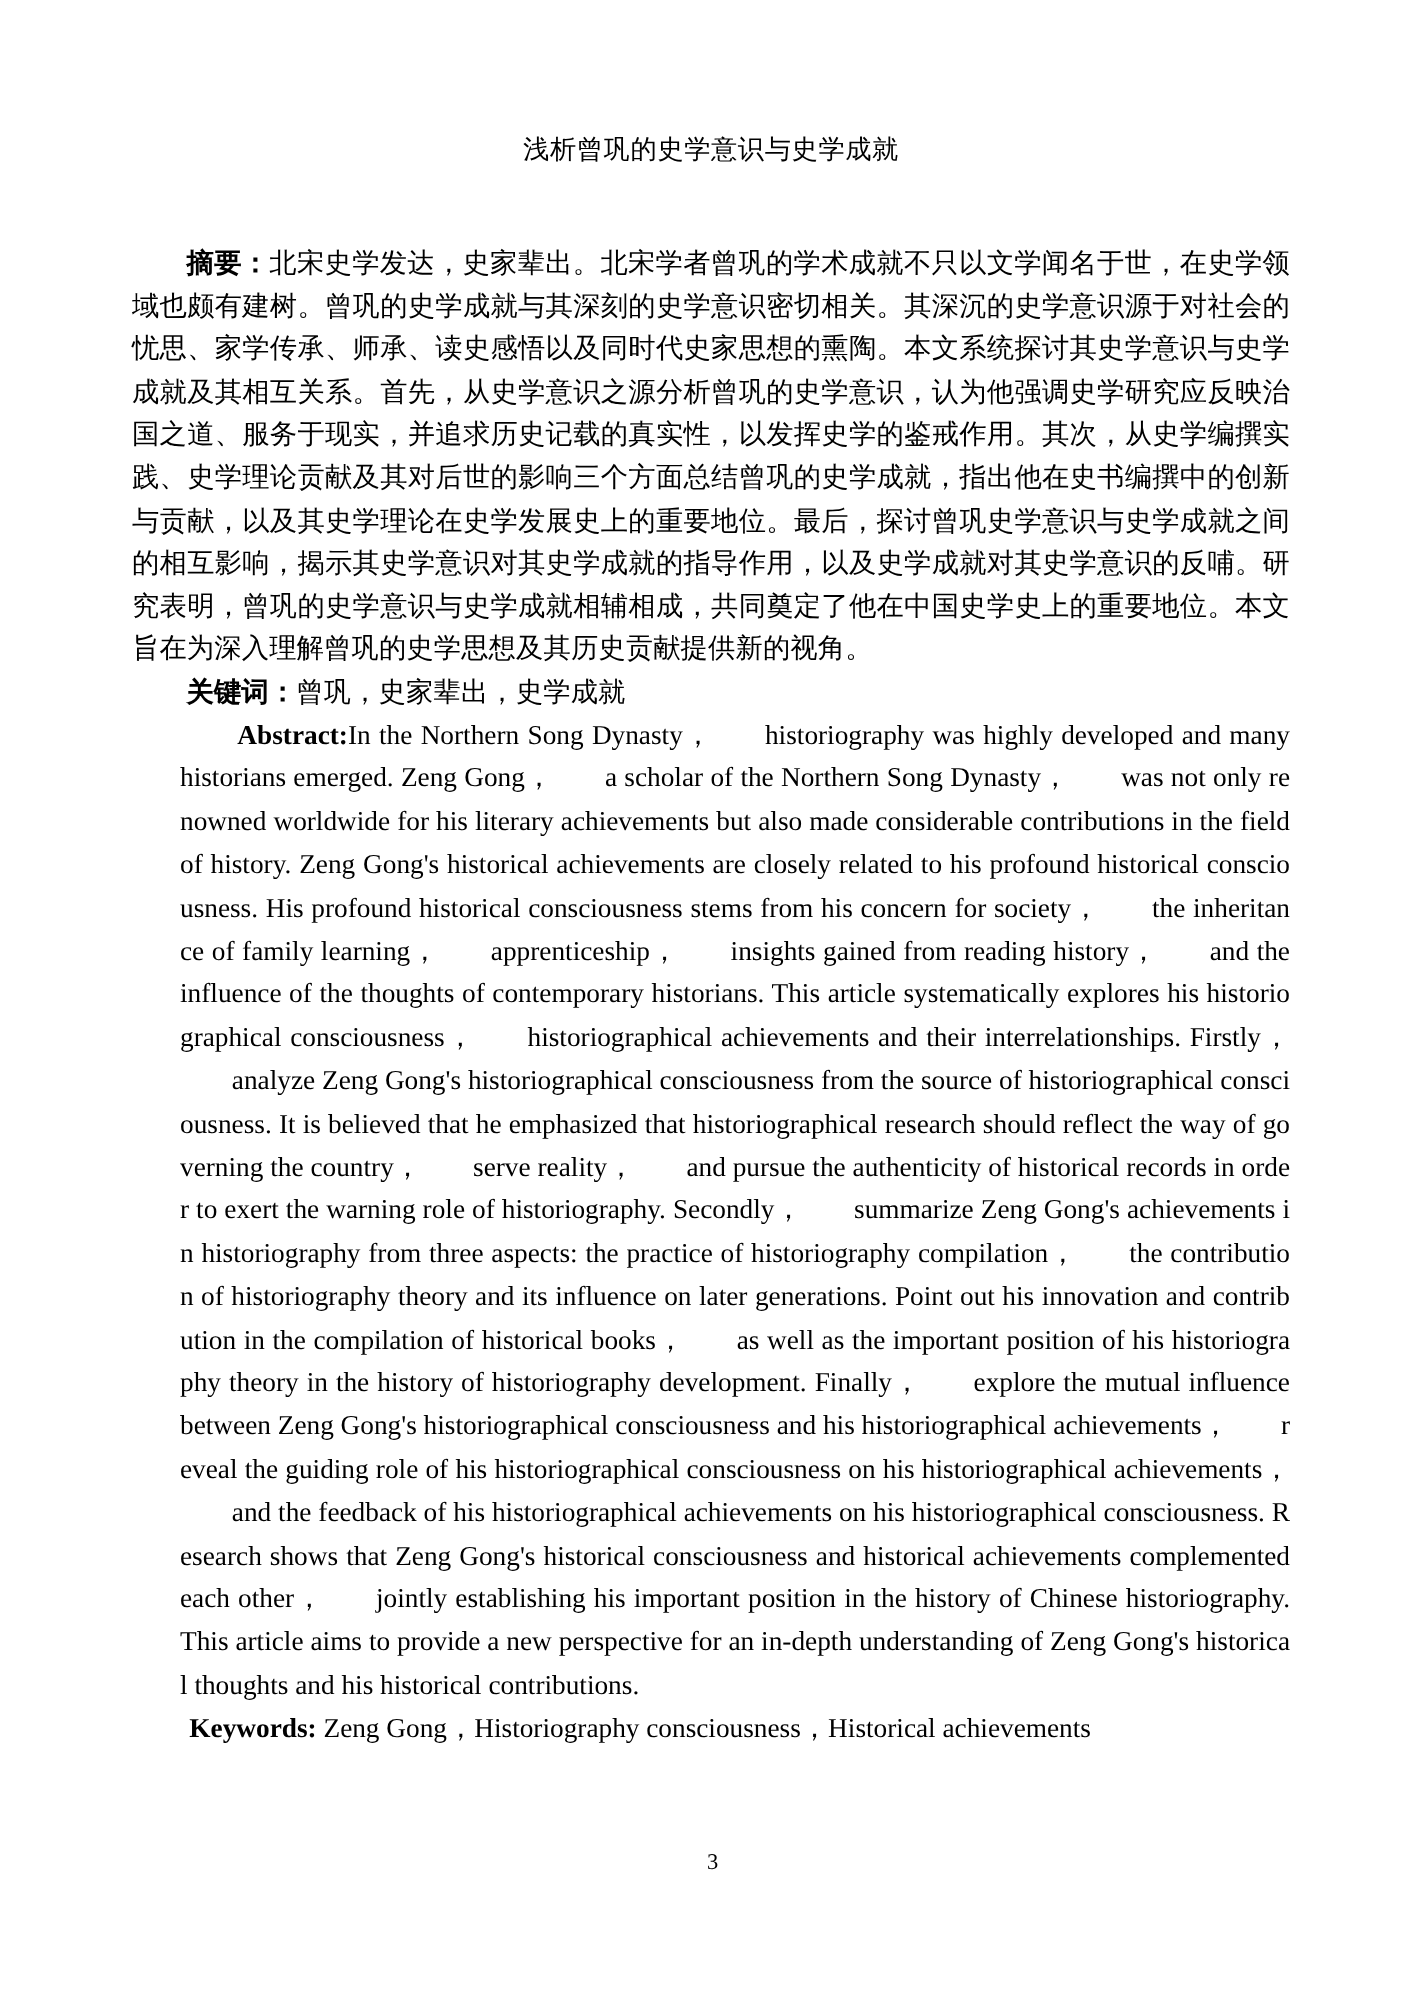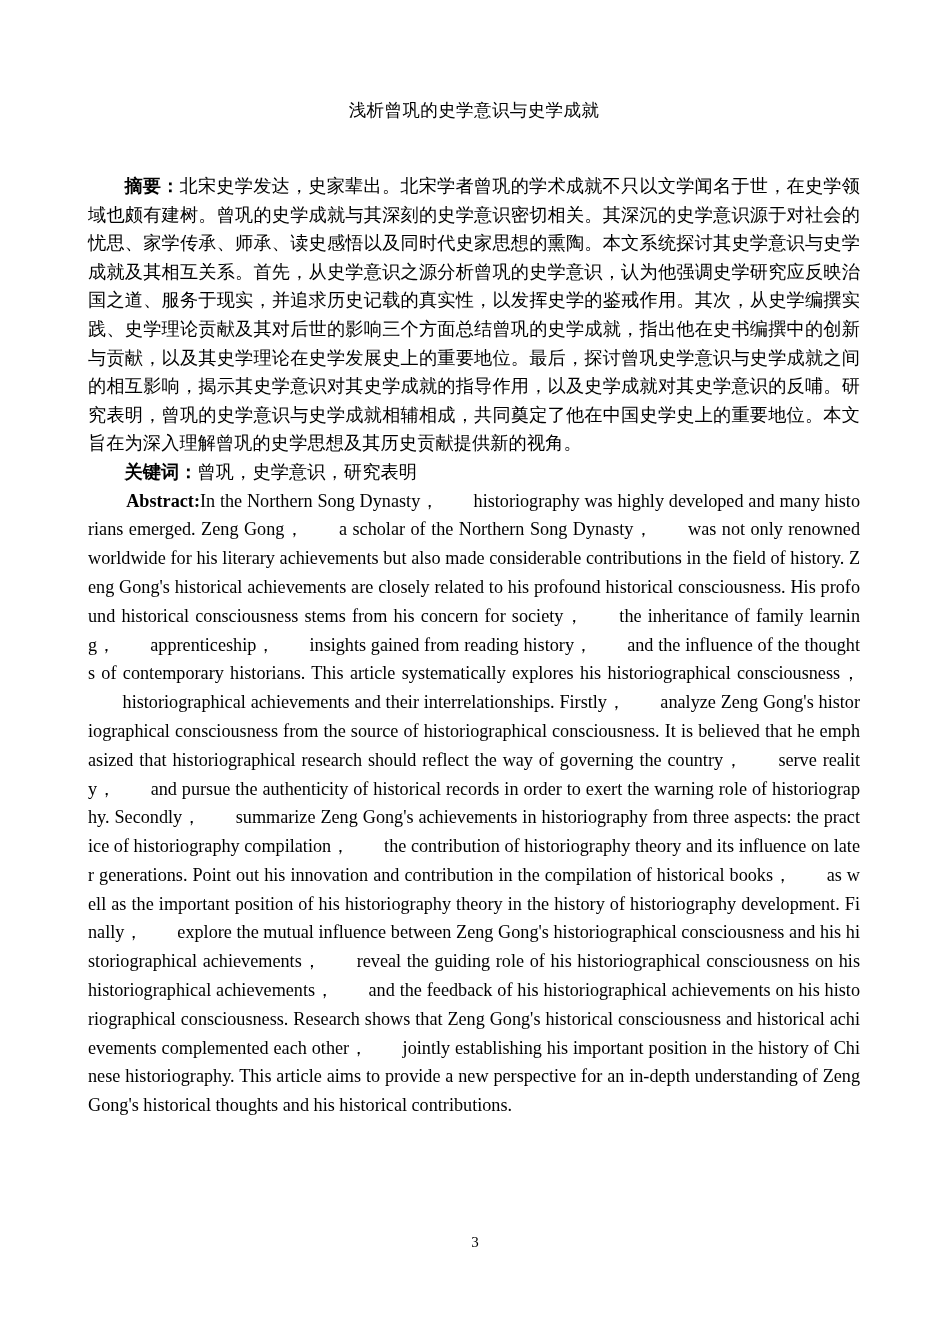--- a/index.html
+++ b/index.html
@@ -15,21 +15,21 @@
     position: relative;
     width: 950px;
     height: 1344px;
     background: #ffffff;
     overflow: hidden;
     box-sizing: border-box;
   }
   .content {
     position: absolute;
     left: 88px;
-    top: 95px;
+    top: 84px;
     width: 772px;
   }
   .doc-title {
     text-align: center;
     font-size: 17.5px;
     line-height: 30px;
     font-weight: normal;
     margin: 0 0 16px 0;
     letter-spacing: 0.4px;
     font-family: "Liberation Serif", "DejaVu Serif", serif;
@@ -52,20 +52,21 @@
     letter-spacing: 0.1px;
   }
   .para-en {
     text-indent: 2.1em;
     font-size: 18.2px;
     line-height: 28.8px;
     text-align: justify;
     word-break: break-all;
     overflow-wrap: anywhere;
     hyphens: none;
+    margin-left: 32px;
   }
   .para-kw-en {
     text-indent: 2.1em;
     font-size: 18.2px;
     line-height: 28.8px;
   }
   .b {
     font-weight: bold;
   }
   .wide-gap {
@@ -87,22 +88,23 @@
 <body>
 
 <div class="page">
 
   <div class="content">
 
     <h1 class="doc-title">浅析曾巩的史学意识与史学成就</h1>
 
     <p class="para para-cn"><span class="b">摘要：</span><span>北宋史学发达，史家辈出。北宋学者曾巩的学术成就不只以文学闻名于世，在史学领域也颇有建树。曾巩的史学成就与其深刻的史学意识密切相关。其深沉的史学意识源于对社会的忧思、家学传承、师承、读史感悟以及同时代史家思想的熏陶。本文系统探讨其史学意识与史学成就及其相互关系。首先，从史学意识之源分析曾巩的史学意识，认为他强调史学研究应反映治国之道、服务于现实，并追求历史记载的真实性，以发挥史学的鉴戒作用。其次，从史学编撰实践、史学理论贡献及其对后世的影响三个方面总结曾巩的史学成就，指出他在史书编撰中的创新与贡献，以及其史学理论在史学发展史上的重要地位。最后，探讨曾巩史学意识与史学成就之间的相互影响，揭示其史学意识对其史学成就的指导作用，以及史学成就对其史学意识的反哺。研究表明，曾巩的史学意识与史学成就相辅相成，共同奠定了他在中国史学史上的重要地位。本文旨在为深入理解曾巩的史学思想及其历史贡献提供新的视角。</span></p>
 
-    <p class="para para-kw-cn"><span class="b">关键词：</span><span>曾巩，史学意识，研究表明</span></p>
+    <p class="para para-kw-cn"><span class="b">关键词：</span><span>曾巩，史家辈出，史学成就</span></p>
 
     <p class="para para-en"><span class="b">Abstract:</span><span>In the Northern Song Dynasty，</span><span class="wide-gap"></span><span>historiography was highly developed and many historians emerged. Zeng Gong，</span><span class="wide-gap"></span><span>a scholar of the Northern Song Dynasty，</span><span class="wide-gap"></span><span>was not only renowned worldwide for his literary achievements but also made considerable contributions in the field of history. Zeng Gong's historical achievements are closely related to his profound historical consciousness. His profound historical consciousness stems from his concern for society，</span><span class="wide-gap"></span><span>the inheritance of family learning，</span><span class="wide-gap"></span><span>apprenticeship，</span><span class="wide-gap"></span><span>insights gained from reading history，</span><span class="wide-gap"></span><span>and the influence of the thoughts of contemporary historians. This article systematically explores his historiographical consciousness，</span><span class="wide-gap"></span><span>historiographical achievements and their interrelationships. Firstly，</span><span class="wide-gap"></span><span>analyze Zeng Gong's historiographical consciousness from the source of historiographical consciousness. It is believed that he emphasized that historiographical research should reflect the way of governing the country，</span><span class="wide-gap"></span><span>serve reality，</span><span class="wide-gap"></span><span>and pursue the authenticity of historical records in order to exert the warning role of historiography. Secondly，</span><span class="wide-gap"></span><span>summarize Zeng Gong's achievements in historiography from three aspects: the practice of historiography compilation，</span><span class="wide-gap"></span><span>the contribution of historiography theory and its influence on later generations. Point out his innovation and contribution in the compilation of historical books，</span><span class="wide-gap"></span><span>as well as the important position of his historiography theory in the history of historiography development. Finally，</span><span class="wide-gap"></span><span>explore the mutual influence between Zeng Gong's historiographical consciousness and his historiographical achievements，</span><span class="wide-gap"></span><span>reveal the guiding role of his historiographical consciousness on his historiographical achievements，</span><span class="wide-gap"></span><span>and the feedback of his historiographical achievements on his historiographical consciousness. Research shows that Zeng Gong's historical consciousness and historical achievements complemented each other，</span><span class="wide-gap"></span><span>jointly establishing his important position in the history of Chinese historiography. This article aims to provide a new perspective for an in-depth understanding of Zeng Gong's historical thoughts and his historical contributions.</span></p>
 
+    <p class="para para-kw-en"><span class="b">Keywords:</span><span> </span><span>Zeng Gong，Historiography consciousness，Historical achievements</span></p>
 
   </div>
 
   <div class="page-number">3</div>
 
 </div>
 
 </body></html>

